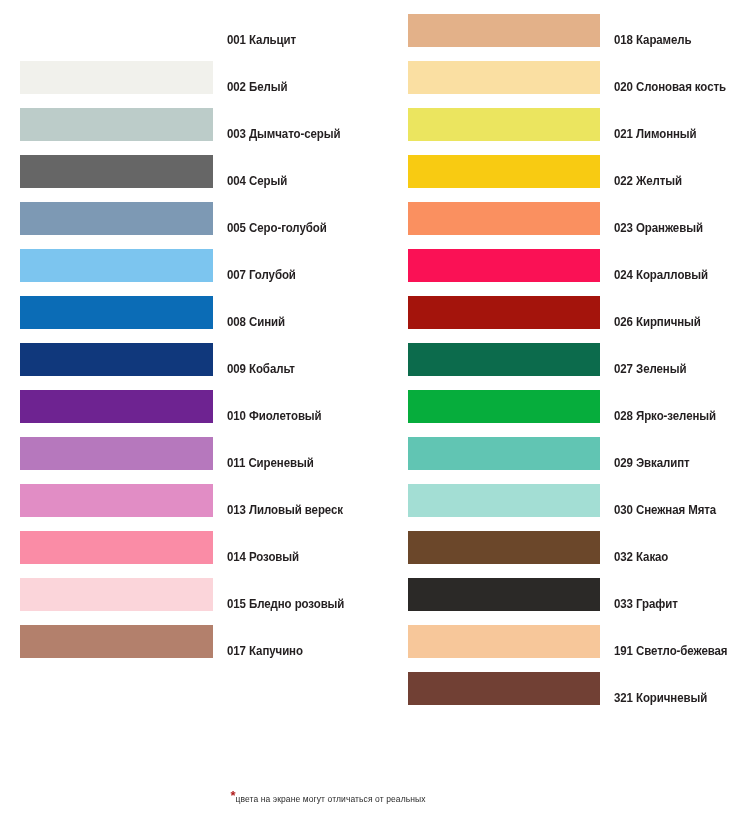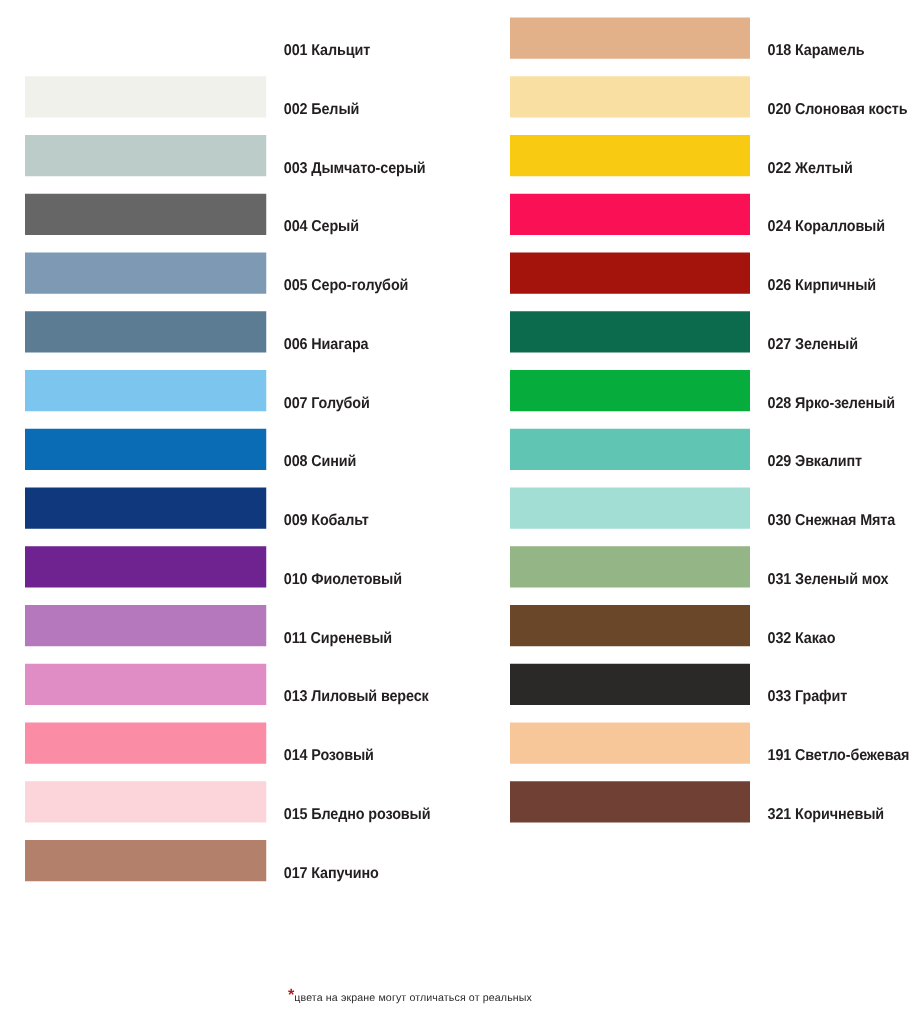--- a/index.html
+++ b/index.html
@@ -100,24 +100,20 @@
       </div>
       <div class="swatch-row">
         <div class="swatch" style="background: rgb(102, 102, 102);"></div>
         <div class="swatch-label">004 Серый</div>
       </div>
       <div class="swatch-row">
         <div class="swatch" style="background: rgb(125, 153, 180);"></div>
         <div class="swatch-label">005 Серо-голубой</div>
       </div>
       <div class="swatch-row">
-        <div class="swatch" style="background: rgb(92, 124, 148);"></div>
-        <div class="swatch-label">006 Ниагара</div>
-      </div>
-      <div class="swatch-row">
         <div class="swatch" style="background: rgb(124, 197, 239);"></div>
         <div class="swatch-label">007 Голубой</div>
       </div>
       <div class="swatch-row">
         <div class="swatch" style="background: rgb(11, 108, 182);"></div>
         <div class="swatch-label">008 Синий</div>
       </div>
       <div class="swatch-row">
         <div class="swatch" style="background: rgb(16, 56, 124);"></div>
         <div class="swatch-label">009 Кобальт</div>
@@ -150,24 +146,32 @@
   <div class="column" id="column-right">
       <div class="swatch-row">
         <div class="swatch" style="background: rgb(227, 177, 137);"></div>
         <div class="swatch-label">018 Карамель</div>
       </div>
       <div class="swatch-row">
         <div class="swatch" style="background: rgb(250, 223, 162);"></div>
         <div class="swatch-label">020 Слоновая кость</div>
       </div>
       <div class="swatch-row">
+        <div class="swatch" style="background: rgb(235, 229, 95);"></div>
+        <div class="swatch-label">021 Лимонный</div>
+      </div>
+      <div class="swatch-row">
         <div class="swatch" style="background: rgb(248, 203, 18);"></div>
         <div class="swatch-label">022 Желтый</div>
       </div>
       <div class="swatch-row">
+        <div class="swatch" style="background: rgb(250, 144, 96);"></div>
+        <div class="swatch-label">023 Оранжевый</div>
+      </div>
+      <div class="swatch-row">
         <div class="swatch" style="background: rgb(250, 17, 85);"></div>
         <div class="swatch-label">024 Коралловый</div>
       </div>
       <div class="swatch-row">
         <div class="swatch" style="background: rgb(164, 20, 12);"></div>
         <div class="swatch-label">026 Кирпичный</div>
       </div>
       <div class="swatch-row">
         <div class="swatch" style="background: rgb(12, 107, 76);"></div>
         <div class="swatch-label">027 Зеленый</div>
@@ -176,24 +180,20 @@
         <div class="swatch" style="background: rgb(6, 173, 60);"></div>
         <div class="swatch-label">028 Ярко-зеленый</div>
       </div>
       <div class="swatch-row">
         <div class="swatch" style="background: rgb(97, 197, 179);"></div>
         <div class="swatch-label">029 Эвкалипт</div>
       </div>
       <div class="swatch-row">
         <div class="swatch" style="background: rgb(163, 222, 212);"></div>
         <div class="swatch-label">030 Снежная Мята</div>
-      </div>
-      <div class="swatch-row">
-        <div class="swatch" style="background: rgb(148, 181, 133);"></div>
-        <div class="swatch-label">031 Зеленый мох</div>
       </div>
       <div class="swatch-row">
         <div class="swatch" style="background: rgb(107, 71, 42);"></div>
         <div class="swatch-label">032 Какао</div>
       </div>
       <div class="swatch-row">
         <div class="swatch" style="background: rgb(43, 41, 39);"></div>
         <div class="swatch-label">033 Графит</div>
       </div>
       <div class="swatch-row">

